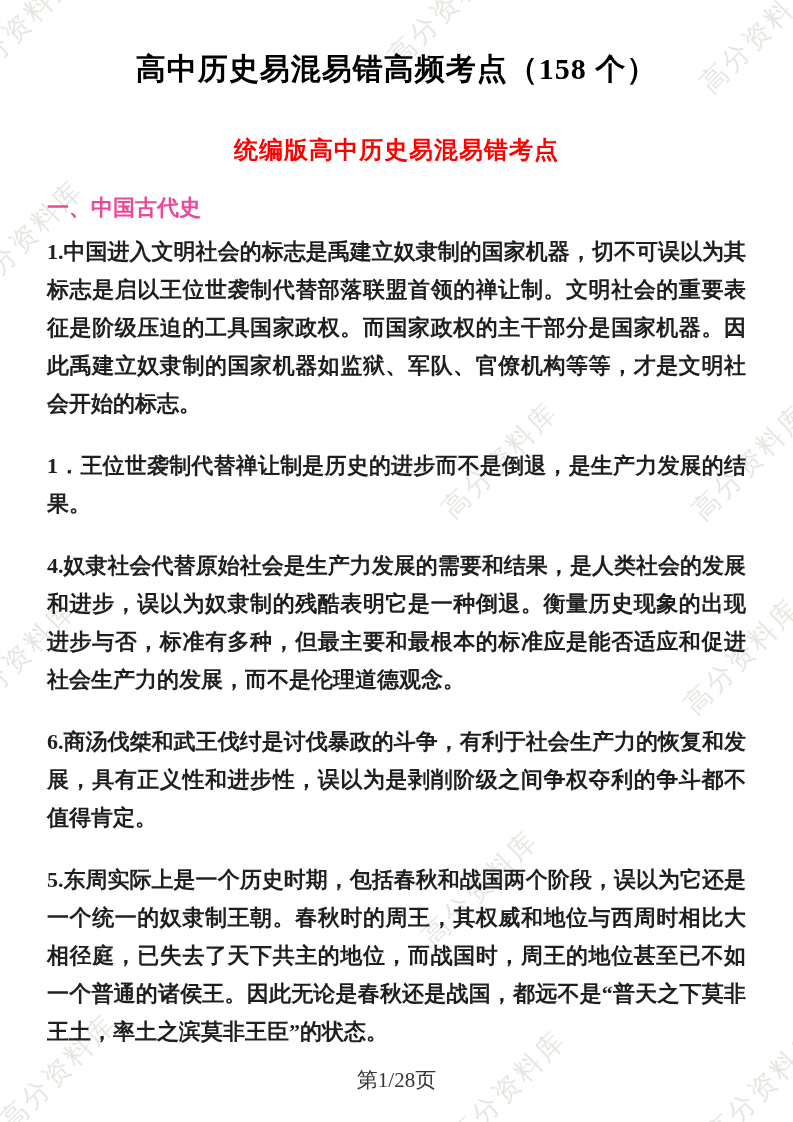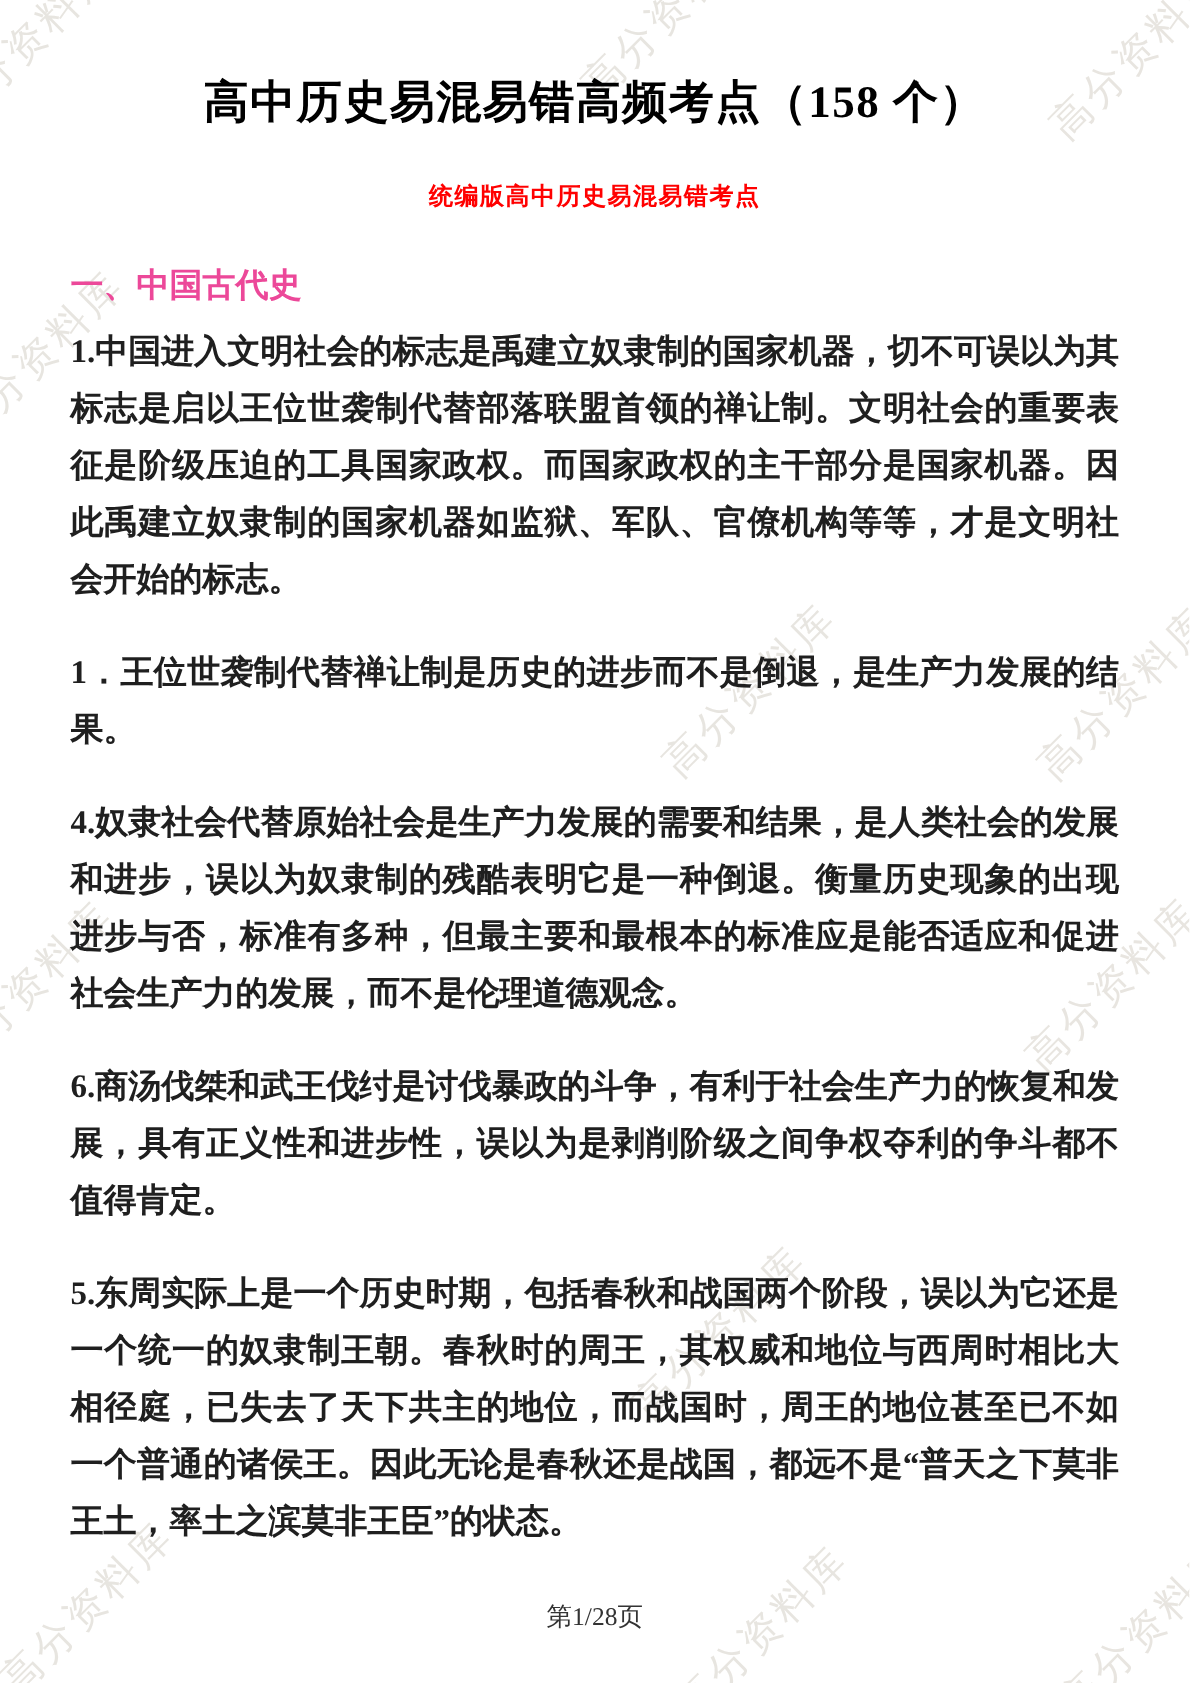--- a/index.html
+++ b/index.html
@@ -40,25 +40,25 @@
   .doc-title {
     text-align: center;
     font-family: Liberation Serif, serif;
     font-weight: bold;
     font-size: 30px;
     line-height: 42px;
     color: #000000;
     letter-spacing: 1px;
   }
   .doc-subtitle {
-    margin-top: 26px;
+    margin-top: 44px;
     text-align: center;
     font-family: "Liberation Sans", "DejaVu Sans", sans-serif;
     font-weight: bold;
-    font-size: 16px;
+    font-size: 24px;
     line-height: 32px;
     color: #ff0000;
     letter-spacing: 1px;
   }
   .section-heading {
     margin-top: 27px;
     font-family: "Liberation Sans", "DejaVu Sans", sans-serif;
     font-weight: bold;
     font-size: 22px;
     line-height: 30px;
@@ -73,21 +73,21 @@
     word-break: break-all;
     font-weight: bold;
   }
   .footer {
     position: absolute;
     left: 0;
     right: 0;
     top: 1066px;
     z-index: 1;
     text-align: center;
-    font-size: 17px;
+    font-size: 21px;
     color: #333333;
   }
 </style>
 </head>
 <body>
 
 <div class="page">
 
   <div class="wm-layer">
       <span class="wm" style="left: 18px; top: 28px;">高分资料库</span>

